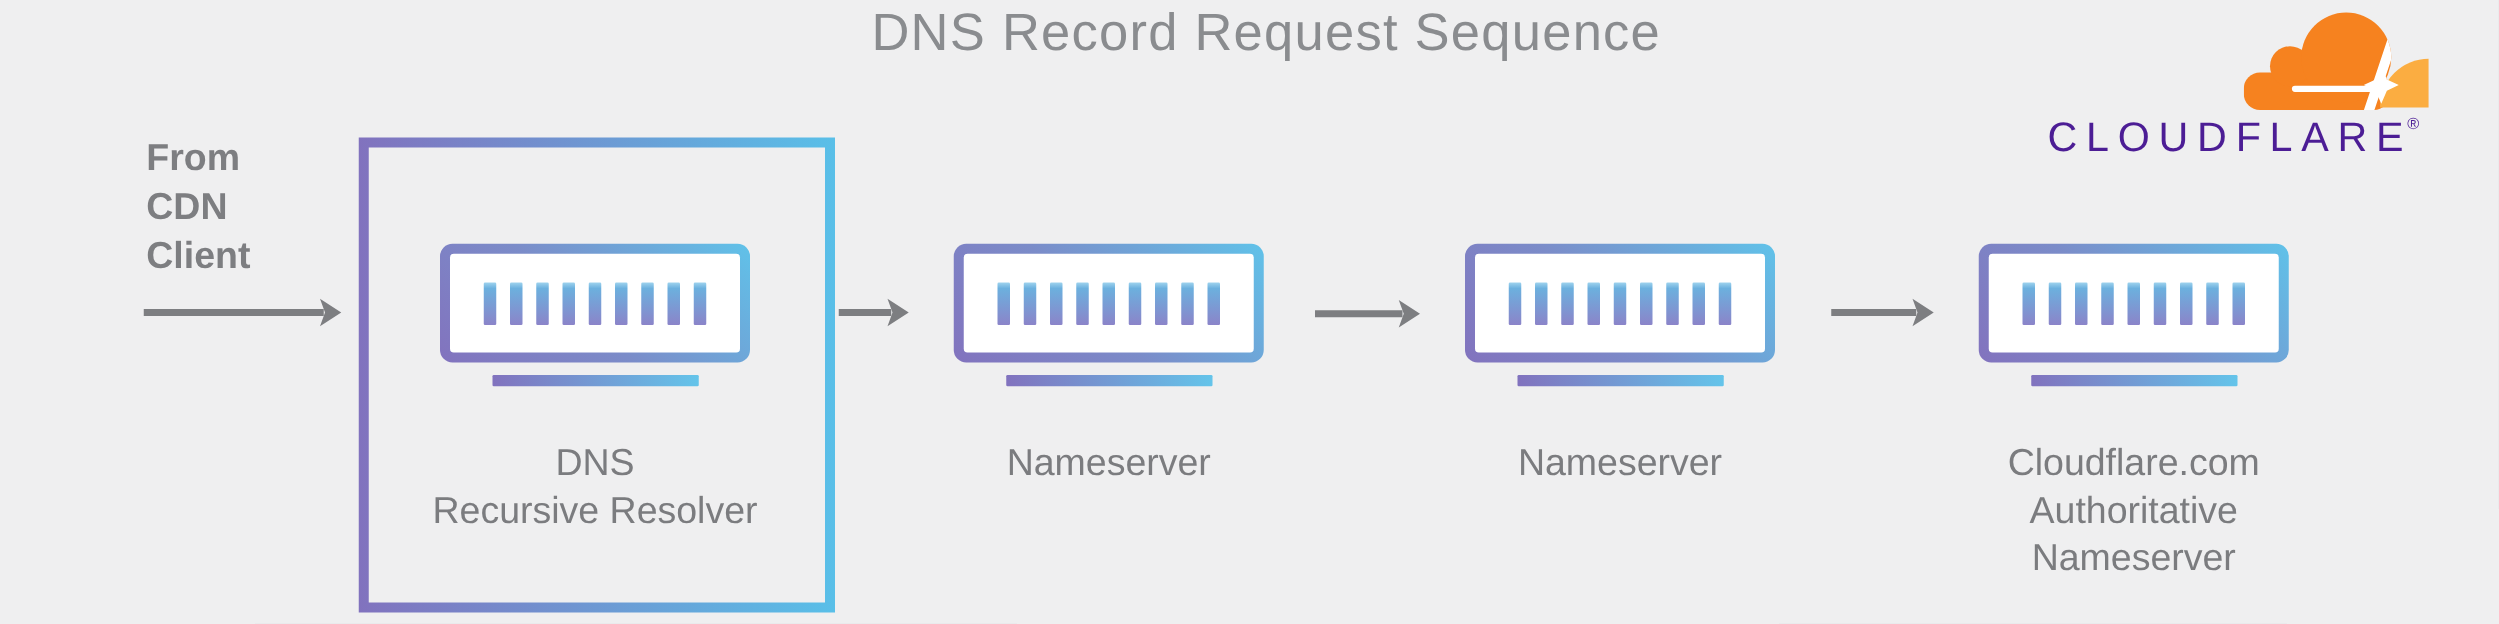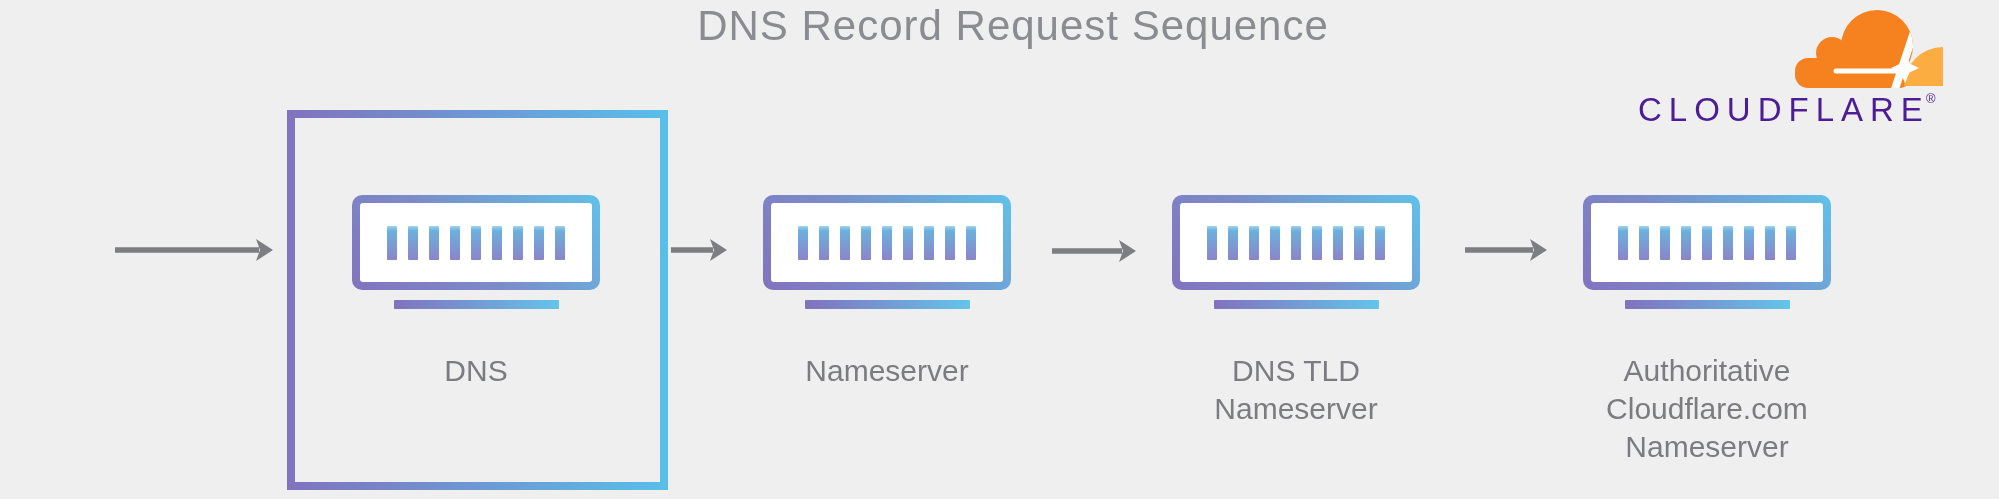--- a/index.html
+++ b/index.html
@@ -87,20 +87,25 @@
       <path d="M 109 78 A 39 39 0 0 1 148 39 L 148 78 Z" fill="#fbad41"></path>
       <g clip-path="url(#cloudClip)" stroke="#ffffff" fill="none" stroke-linecap="round">
         <line x1="41" y1="63" x2="104" y2="63" stroke-width="5"></line>
         <line x1="99" y1="84" x2="121" y2="18" stroke-width="8"></line>
       </g>
       <polygon fill="#ffffff" points="110,45 114.5,55.5 124,60 114.5,64.5 110,75 105.5,64.5 96,60 105.5,55.5"></polygon>
     </svg>
     <div class="wordmark"><span>CLOUDFLARE</span><span class="regmark">®</span></div>
   </div>
 
+  <div class="from-label">
+    <div>From</div>
+    <div>CDN</div>
+    <div>Client</div>
+  </div>
 
   <div class="hbox">
     <div class="hbox-inner"></div>
   </div>
 
   <div class="node" style="left:352px">
     <div class="monitor">
       <div class="screen">
         <span class="bar"></span>
           <span class="bar"></span>
@@ -109,20 +114,21 @@
           <span class="bar"></span>
           <span class="bar"></span>
           <span class="bar"></span>
           <span class="bar"></span>
           <span class="bar"></span>
       </div>
     </div>
     <div class="stand"></div>
     <div class="nlabel">
       <div>DNS</div>
+      <div>Recursive Resolver</div>
     </div>
   </div>
 
   <div class="node" style="left:763px">
     <div class="monitor">
       <div class="screen">
         <span class="bar"></span>
           <span class="bar"></span>
           <span class="bar"></span>
           <span class="bar"></span>
@@ -148,43 +154,42 @@
           <span class="bar"></span>
           <span class="bar"></span>
           <span class="bar"></span>
           <span class="bar"></span>
           <span class="bar"></span>
           <span class="bar"></span>
       </div>
     </div>
     <div class="stand"></div>
     <div class="nlabel">
-      <div>DNS TLD</div>
       <div>Nameserver</div>
     </div>
   </div>
 
   <div class="node" style="left:1583px">
     <div class="monitor">
       <div class="screen">
         <span class="bar"></span>
           <span class="bar"></span>
           <span class="bar"></span>
           <span class="bar"></span>
           <span class="bar"></span>
           <span class="bar"></span>
           <span class="bar"></span>
           <span class="bar"></span>
           <span class="bar"></span>
       </div>
     </div>
     <div class="stand"></div>
     <div class="nlabel">
+      <div>Cloudflare.com</div>
       <div>Authoritative</div>
-      <div>Cloudflare.com</div>
       <div>Nameserver</div>
     </div>
   </div>
 
   <svg class="arrows" width="1999" height="499" viewBox="0 0 1999 499">
     <g stroke="#7d7e81" fill="#7d7e81" stroke-width="5.5">
       <g>
         <line x1="115" y1="250" x2="259" y2="250"></line>
         <path d="M273,250 L256,239 L260,250 L256,261 Z" stroke="none"></path>
       </g>

